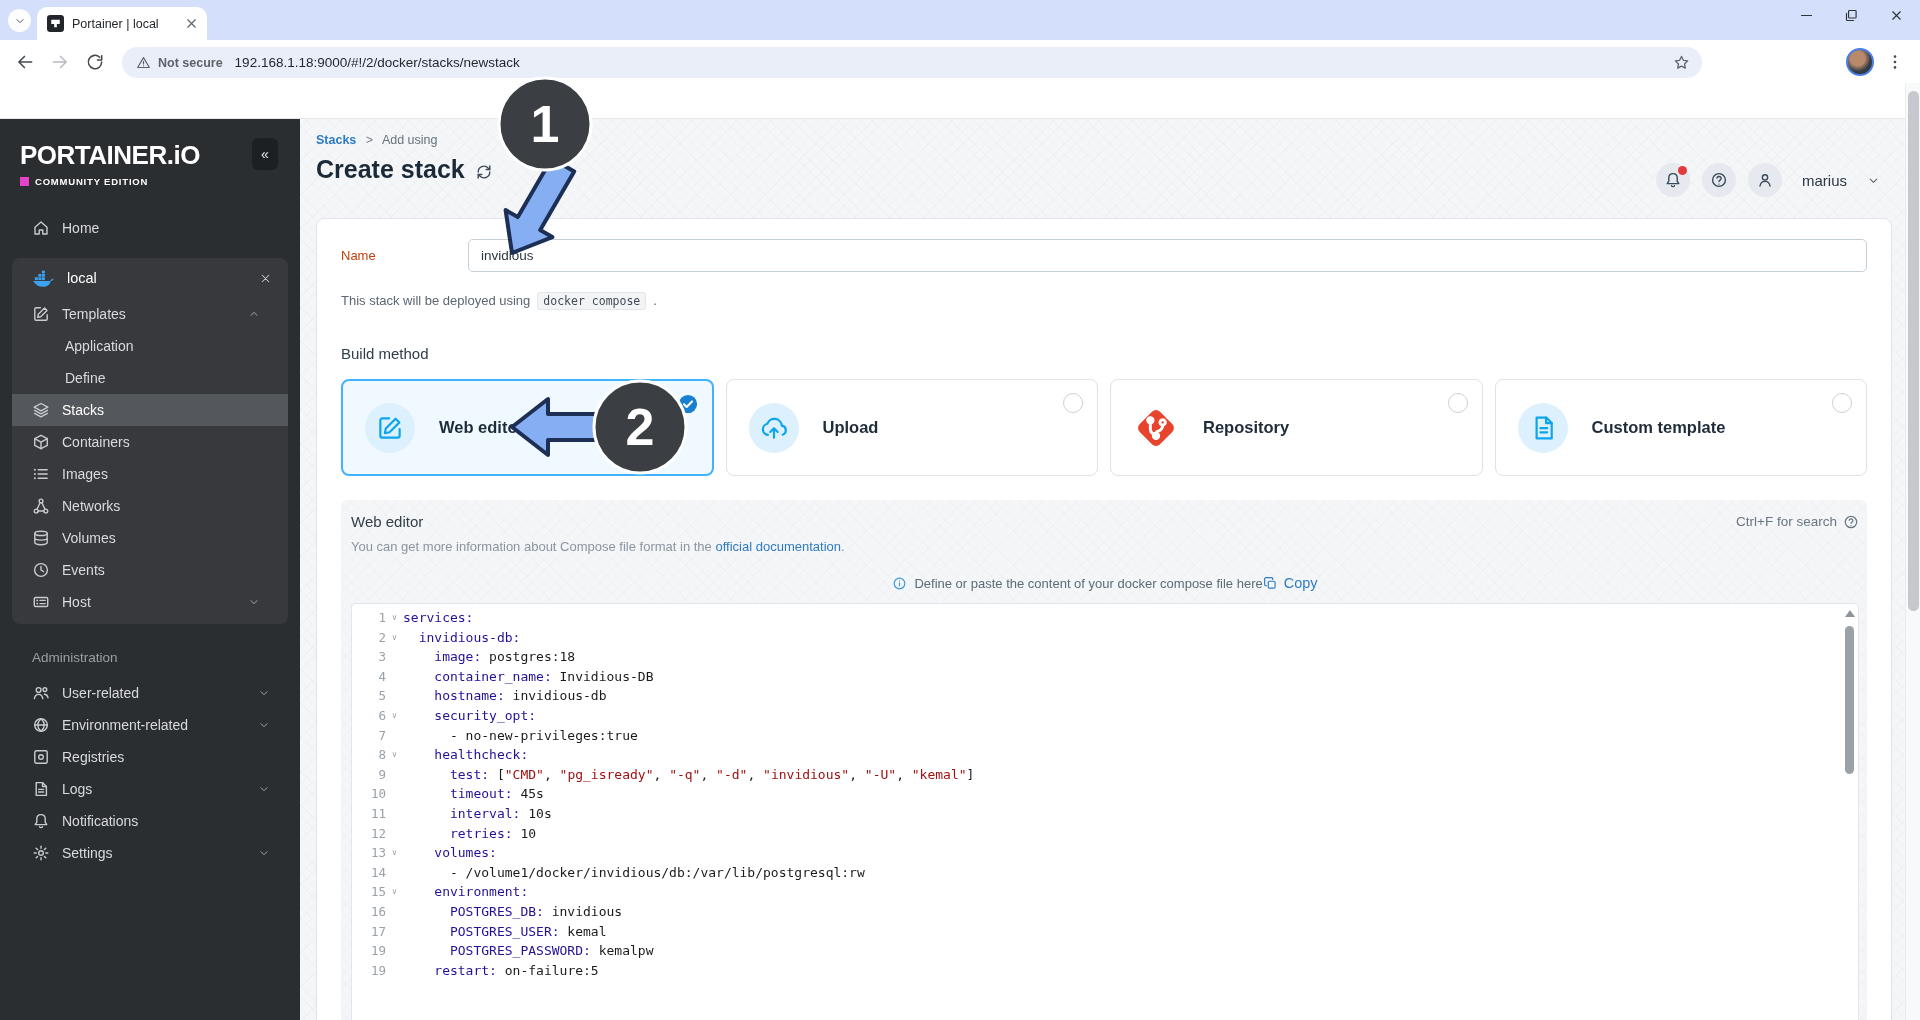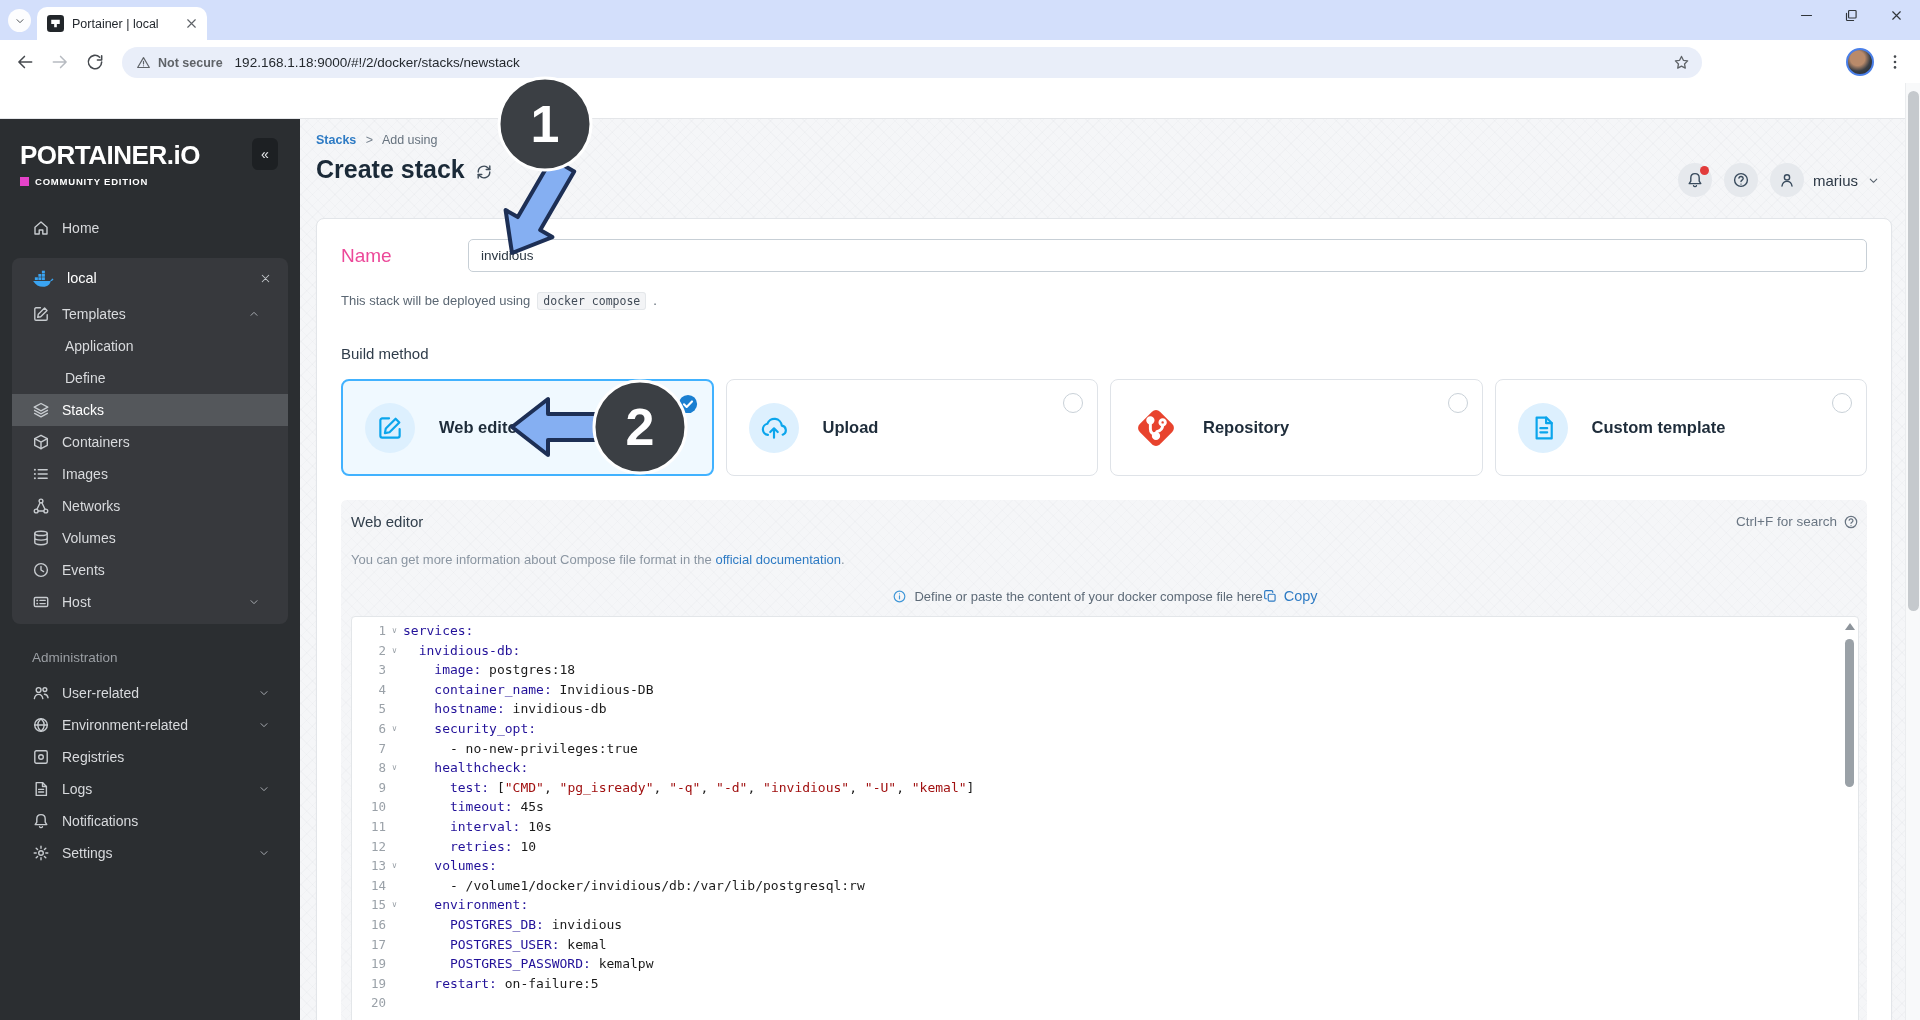--- a/index.html
+++ b/index.html
@@ -67,28 +67,28 @@
   .crumb-link { color:#2e7bc4; font-weight:600; }
   .crumb-sep { color:#76828e; margin:0 6px; }
   .crumb-cur { color:#66727e; }
   .page-title-row { position:absolute; left:16px; top:36px; display:flex; align-items:center; gap:10px; }
   .page-title { font-size:25px; font-weight:600; color:#1b2a38; }
   .refresh-btn { width:18px; height:18px; color:#3f4c59; margin-top:4px; }
   .header-actions { position:absolute; right:40px; top:44px; display:flex; align-items:center; gap:12px; }
   .hdr-circle { position:relative; width:34px; height:34px; border-radius:50%; background:#e6e9ed; color:#394b5d; display:flex; align-items:center; justify-content:center; }
   .hdr-circle .icn { width:18px; height:18px; }
   .notif-dot { position:absolute; right:3px; top:3px; width:9px; height:9px; border-radius:50%; background:var(--notif-dot); }
-  .user-group { display:flex; align-items:center; gap:9px; }
+  .user-group { display:flex; align-items:center; gap:20px; }
   .user-name { font-size:15px; color:#2c3845; }
   .user-chev { width:13px; height:13px; color:#56606b; }
 
   
   .panel { position:absolute; left:16px; right:28px; top:99px; height:950px; background:#fff; border:1px solid #e2e5e9; border-radius:8px 8px 0 0; box-shadow:0 1px 2px rgba(20,30,40,0.03); padding:20px 24px; }
   .name-row { display:flex; align-items:center; }
-  .name-label { width:127px; font-size:19px; color:#ec4899; }
+  .name-label { width:127px; font-size:13px; color:#c2410c; }
   .name-input { flex:1; height:33px; border:1px solid #c7cfd6; border-radius:5px; font-size:13.5px; color:#2b3742; padding:0 12px; font-family:"Liberation Sans",sans-serif; background:#fff; outline:none; }
   .deploy-line { margin-top:21px; font-size:13px; color:#5b6773; }
   .code-chip { font-family:"DejaVu Sans Mono", monospace; font-size:11.5px; background:#f3f4f6; border:1px solid #e4e7ea; border-radius:3px; padding:1px 5px; color:#414b57; margin:0 7px; }
   .build-heading { margin-top:37px; font-size:15px; color:#2f3c4a; font-weight:500; }
   .cards { margin-top:17px; display:grid; grid-template-columns:repeat(4,1fr); gap:12px; }
   .card { position:relative; height:97px; border:1px solid #dfe3e8; border-radius:8px; background:#fff; display:flex; align-items:center; padding-left:22px; gap:24px; }
   .card.selected { background:var(--sel-card-bg); border:2px solid var(--sel-card-border); }
   .card .bubble { width:50px; height:50px; border-radius:50%; background:#ddf0fe; display:flex; align-items:center; justify-content:center; }
   .card .bigicn { width:28px; height:28px; color:var(--accent-blue); }
   .card .bigicn.nobubble { width:46px; height:46px; }
@@ -99,21 +99,21 @@
   
   .webeditor { margin-top:24px; padding:13px 8px 20px 10px; border-radius:6px;
     background-color:#f5f6f8;
     background-image:
       repeating-linear-gradient(45deg, rgba(60,70,90,0.02) 0 1px, transparent 1px 8px),
       repeating-linear-gradient(-45deg, rgba(60,70,90,0.02) 0 1px, transparent 1px 8px); }
   .we-head { display:flex; align-items:center; justify-content:space-between; }
   .we-title { font-size:15px; font-weight:500; color:#33404d; }
   .we-hint { display:flex; align-items:center; gap:6px; font-size:13.5px; color:#6a7683; }
   .we-hint .icn { width:16px; height:16px; color:#6a7683; }
-  .we-desc { margin-top:22px; font-size:13px; color:#8a95a1; }
+  .we-desc { margin-top:9px; font-size:13px; color:#8a95a1; }
   .we-desc a { color:var(--link-blue); text-decoration:none; }
   .we-define-row { margin-top:21px; display:flex; align-items:center; justify-content:center; }
   .we-define { display:flex; align-items:center; gap:7px; font-size:13px; color:#5d6a77; }
   .we-define .icn { width:15px; height:15px; color:#4298d8; }
   .copy-btn { display:flex; align-items:center; gap:6px; font-size:14.5px; color:var(--link-blue); }
   .copy-btn .icn { width:15px; height:15px; }
 
   
   .code { position:relative; margin-top:12px; background:#fff; border:1px solid #e3e6e9; border-radius:4px; height:560px; overflow:hidden; font-family:"DejaVu Sans Mono", monospace; font-size:13px; padding-top:4px; }
   .cline { display:flex; height:19.6px; line-height:19.6px; }
@@ -729,27 +729,20 @@
                 </span>
                 <span class="src"><span class="t-plain">      </span><span class="t-key">POSTGRES_PASSWORD:</span><span class="t-plain"> kemalpw</span></span>
               </div>
               <div class="cline">
                 <span class="gut">
                   <span class="num">19</span>
                   <span class="fold"></span>
                 </span>
                 <span class="src"><span class="t-plain">    </span><span class="t-key">restart:</span><span class="t-plain"> on-failure:5</span></span>
               </div>
-              <div class="cline">
-                <span class="gut">
-                  <span class="num">20</span>
-                  <span class="fold"></span>
-                </span>
-                <span class="src"></span>
-              </div>
             </div>
           <div class="code-sb">
             <div class="up"></div>
             <div class="thumb"></div>
           </div>
         </div>
       </div>
     </div>
   </div>
 </div>

